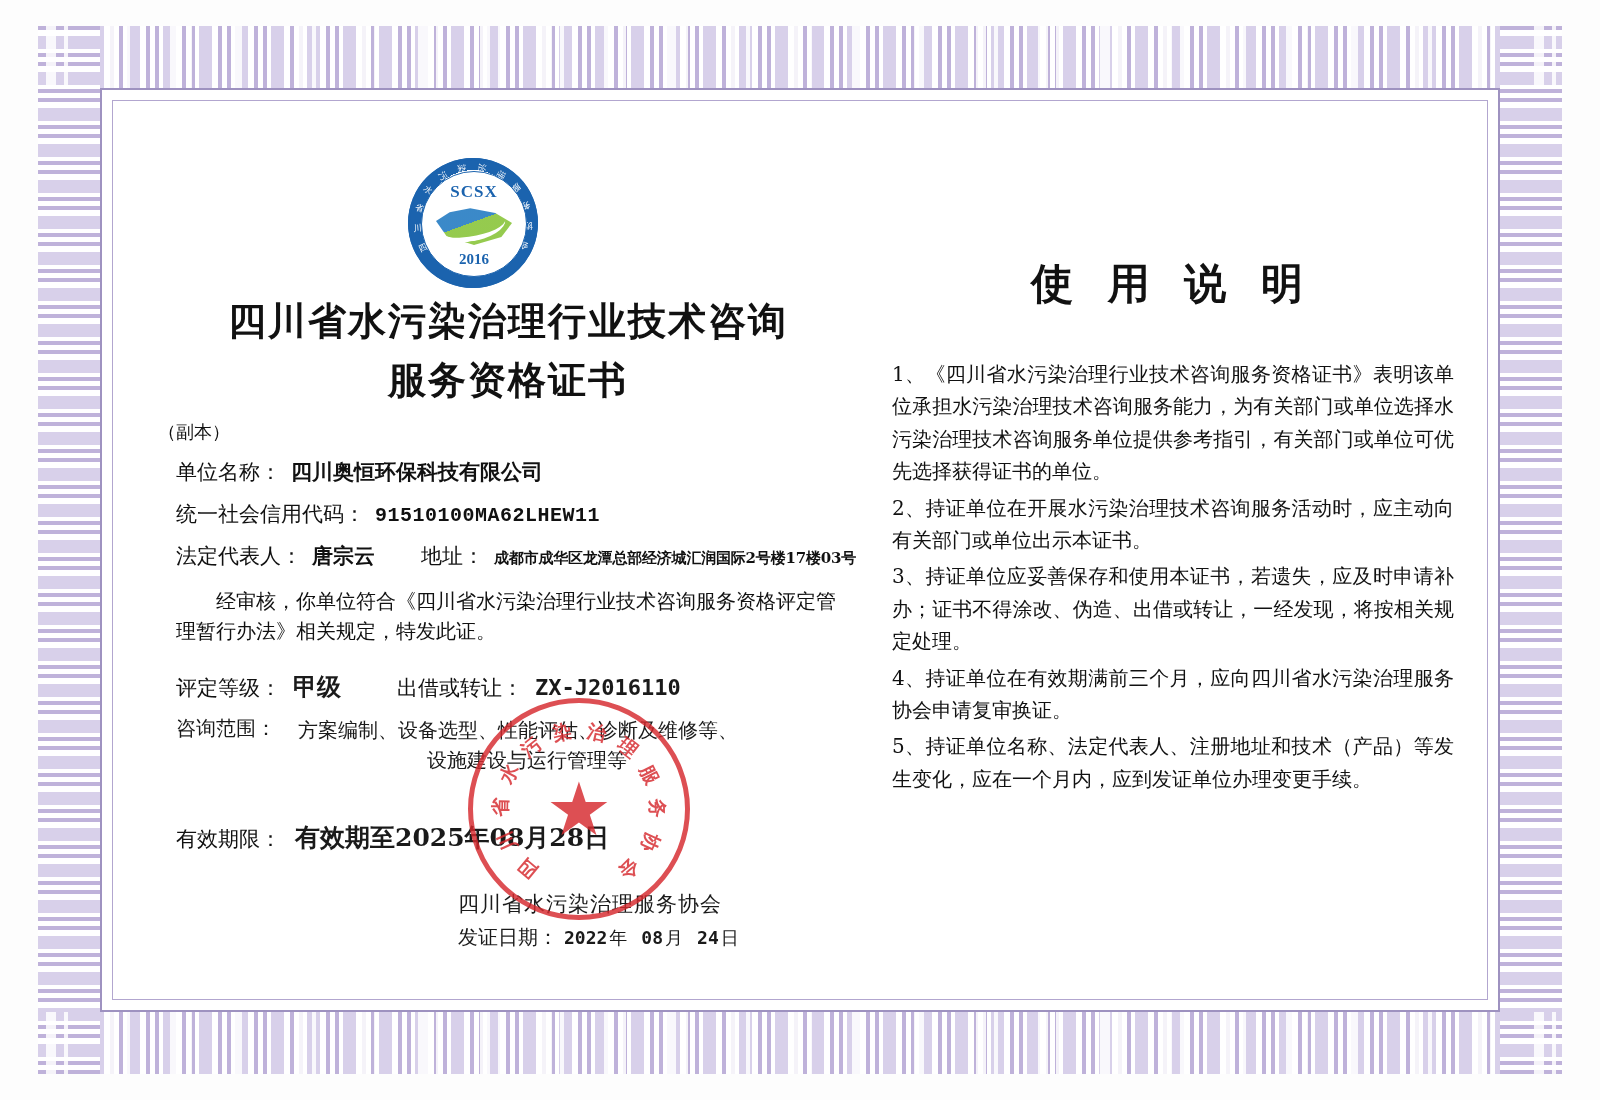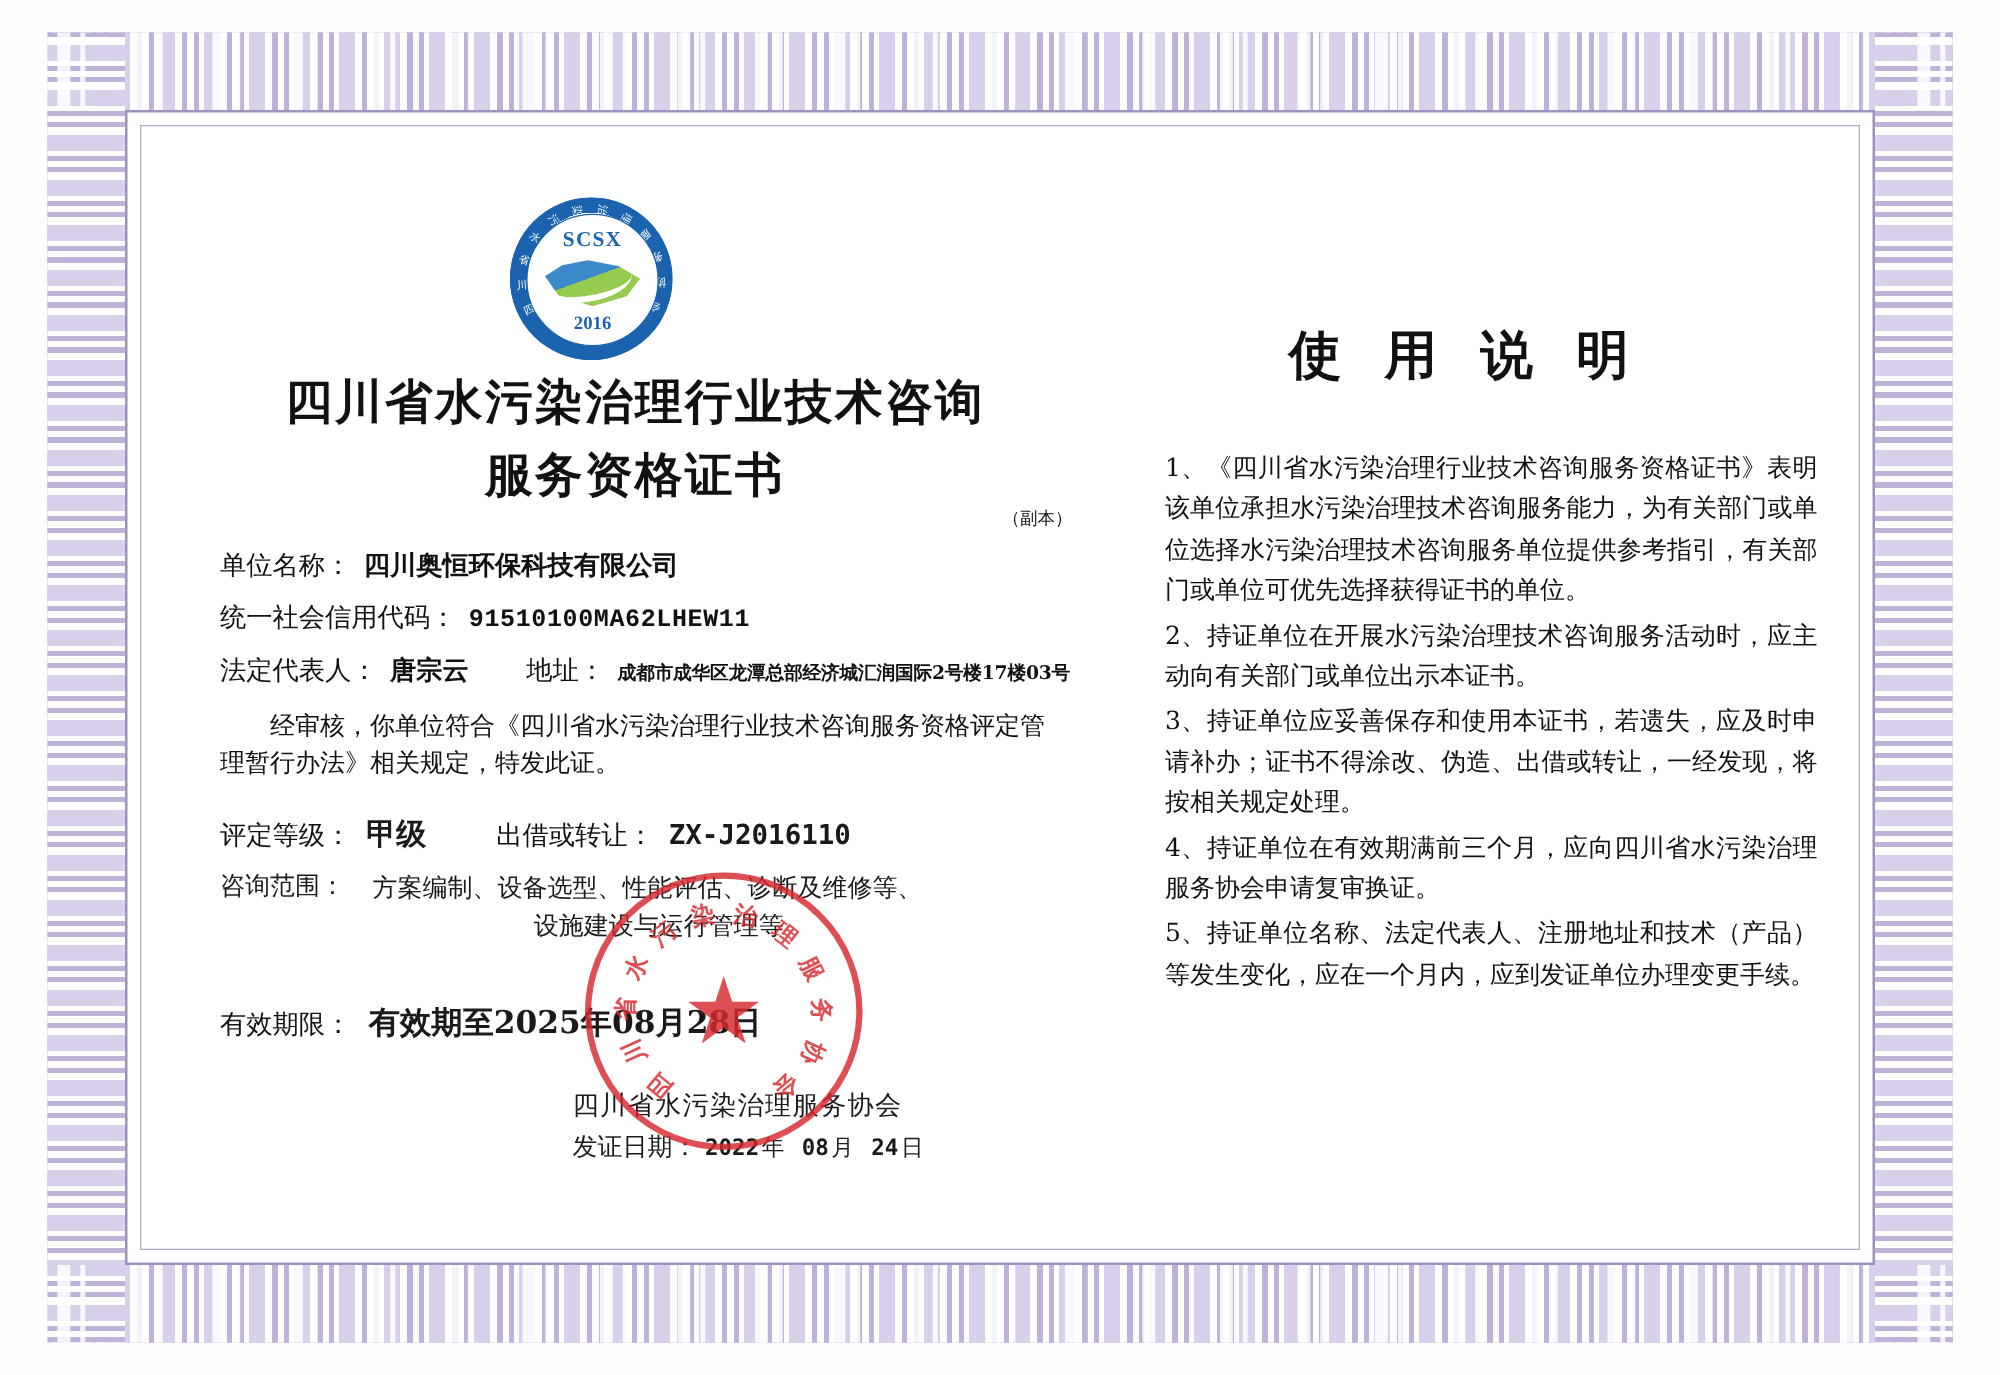--- a/index.html
+++ b/index.html
@@ -211,22 +211,23 @@
     text-align: center;
     font-family: "DejaVu Serif", "Liberation Serif", serif;
     font-weight: bold;
     font-size: 38px;
     letter-spacing: 2px;
     color: #111111;
   }
   .title-1 { margin-top: 190px; }
   .title-2 { margin-top: 8px; }
   .subtitle-copy {
-    text-align: right;
-    font-size: 14px;
+    text-align: left;
+    margin-top: 14px;
+    font-size: 18px;
     font-family: "DejaVu Serif", "Liberation Serif", serif;
     color: #111;
   }
 
   .field-row {
     display: flex;
     align-items: baseline;
     margin-top: 14px;
     padding-left: 18px;
     font-size: 21px;
@@ -392,21 +393,20 @@
     margin-top: 46px;
     padding: 0 8px 0 10px;
   }
   .note-item {
     font-size: 20px;
     line-height: 1.62;
     font-family: "DejaVu Serif", "Liberation Serif", serif;
     color: #111;
     margin-bottom: 4px;
     text-align: justify;
-    margin-left: 40px;
   }
 
   
   .divider {
     position: absolute;
     left: 790px;
     top: 40px;
     bottom: 40px;
     width: 1px;
     background: transparent;

